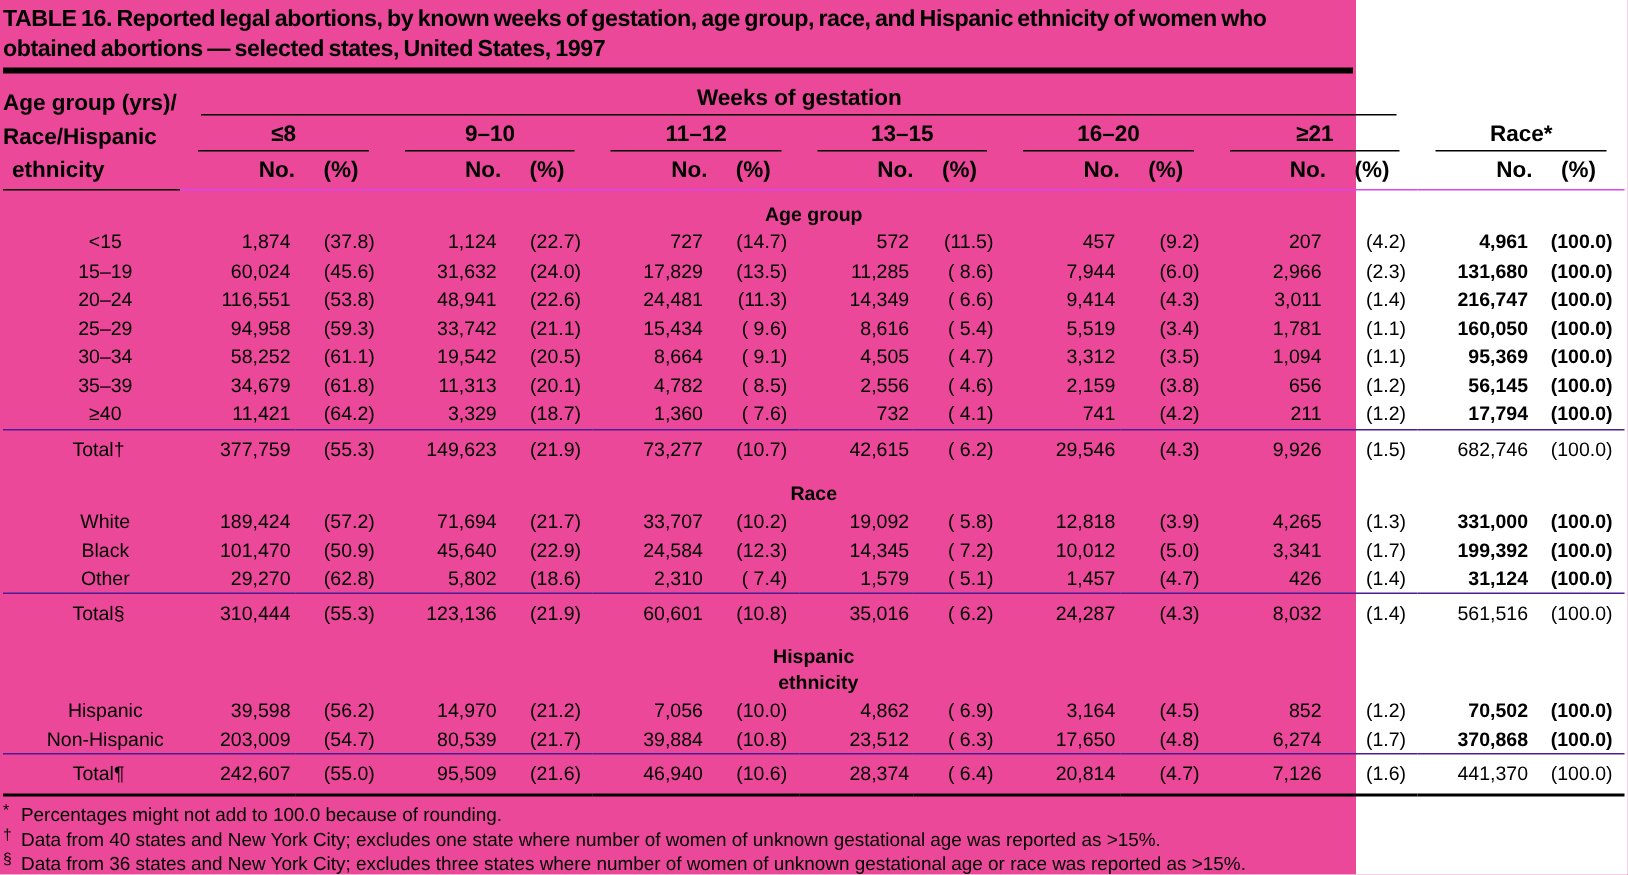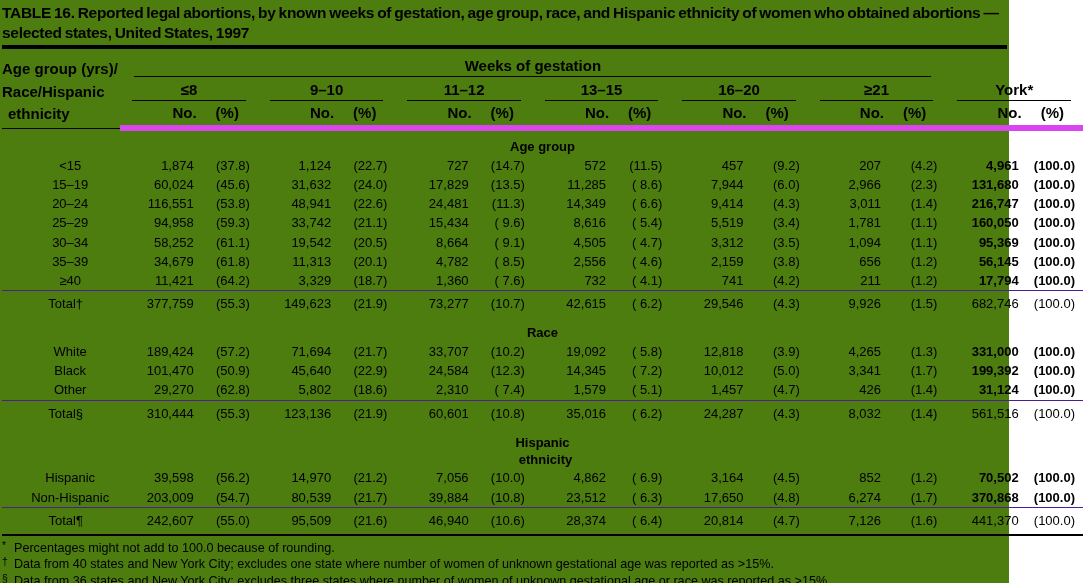--- a/index.html
+++ b/index.html
@@ -2,21 +2,21 @@
 <html><head>
 <meta charset="utf-8">
 <style>
   * { margin: 0; padding: 0; box-sizing: border-box; }
   html, body { background: #fff; }
   body {
     width: 1085px; height: 583px; overflow: hidden;
     font-family: "Liberation Sans", sans-serif;
     color: #000;
   }
-  .page { width: 1009px; height: 583px; padding: 3px 2px 0 2px; background: #4d7c0f; }
+  .page { width: 904px; height: 583px; padding: 3px 2px 0 2px; background: #ec4899; }
 
   .title {
     font-weight: bold;
     font-size: 15.5px;
     line-height: 1.26;
     letter-spacing: -0.3px;
     word-spacing: -1px;
   }
   .title-rule { border-bottom: 4px solid #000; margin-top: 3px; }
 
@@ -47,21 +47,21 @@
     padding-bottom: 2px;
     margin: 0 14px;
   }
   .grp { padding-top: 4px; }
   .grpline {
     text-align: center;
     border-bottom: 1px solid #000;
     padding-bottom: 2px;
     margin: 0 12px;
   }
-  tr.subhead th { padding: 3px 0 4px 0; border-bottom: 6px solid #d946ef; }
+  tr.subhead th { padding: 3px 0 4px 0; border-bottom: 1px solid #d946ef; }
   th.no-h  { text-align: right; padding-right: 20px; }
   th.pct-h { text-align: center; }
 
   td { line-height: 1.32; }
   td.no  { text-align: right; padding: 1px 3px 1px 0; }
   td.pct { text-align: right; padding: 1px 8px 1px 0; white-space: pre; }
   td.totcol { font-weight: bold; }
 
   td.stub { text-align: center; }
   .section-name { font-weight: bold; padding-top: 8px; line-height: 1.3; }
@@ -135,21 +135,21 @@
         <th class="grp" colspan="2">
             <div class="grpline">13–15</div>
           </th>
         <th class="grp" colspan="2">
             <div class="grpline">16–20</div>
           </th>
         <th class="grp" colspan="2">
             <div class="grpline">≥21</div>
           </th>
         <th class="grp" colspan="2">
-            <div class="grpline">York*</div>
+            <div class="grpline">Race*</div>
           </th>
       </tr>
       <tr class="subhead">
         <th class="no-h">No.</th>
         <th class="pct-h">(%)</th>
         <th class="no-h">No.</th>
         <th class="pct-h">(%)</th>
         <th class="no-h">No.</th>
         <th class="pct-h">(%)</th>
         <th class="no-h">No.</th>

